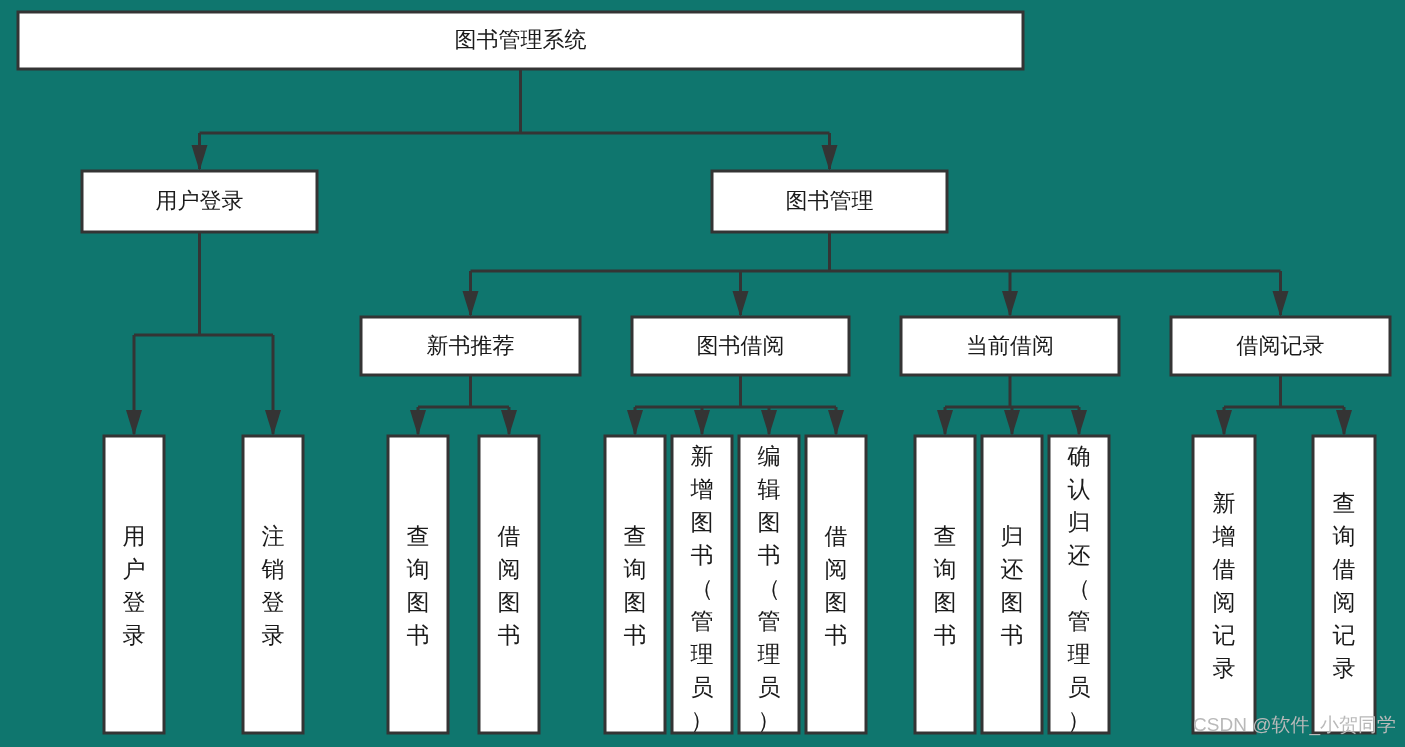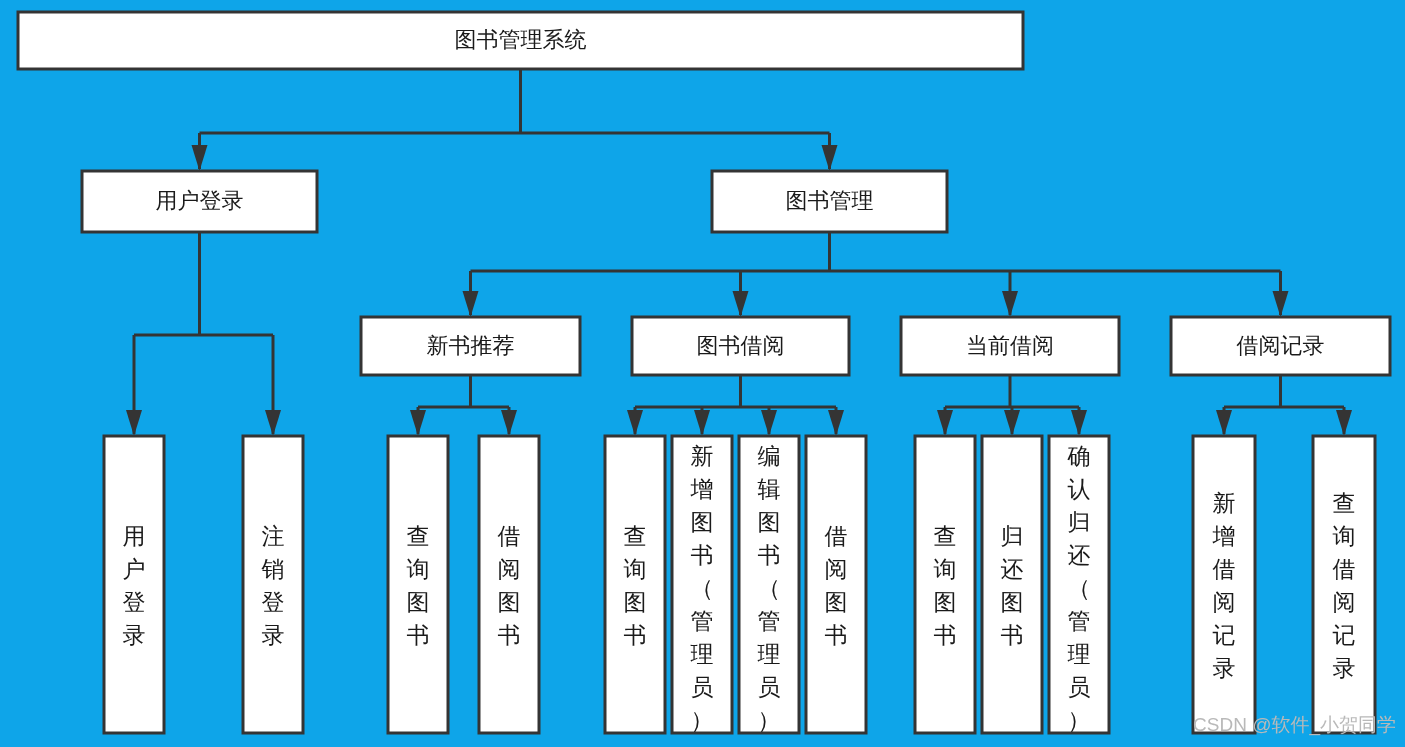--- a/index.html
+++ b/index.html
@@ -7,21 +7,21 @@
     padding: 0;
     background: #ffffff;
   }
   body {
     font-family: "Liberation Sans", "DejaVu Sans", sans-serif;
   }
   #diagram-root {
     position: relative;
     width: 1405px;
     height: 747px;
-    background: #0ea5e9;
+    background: #0f766e;
     overflow: hidden;
   }
   svg#tree-svg {
     position: absolute;
     top: 0;
     left: 0;
     width: 1405px;
     height: 747px;
   }
   .node-box {

